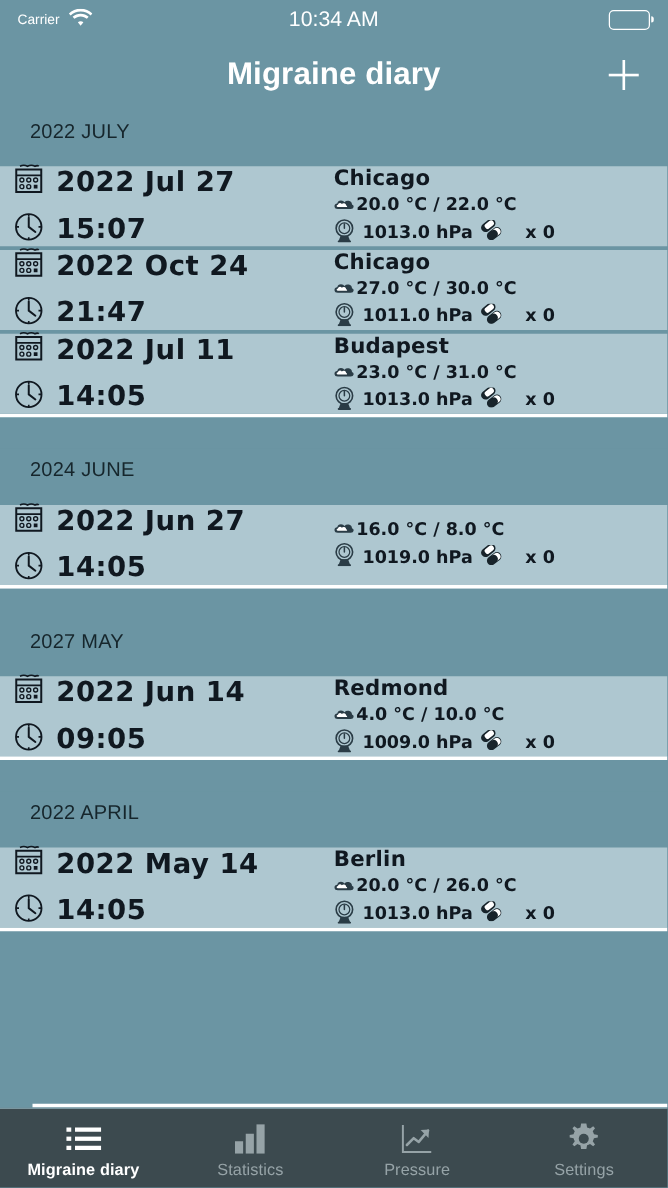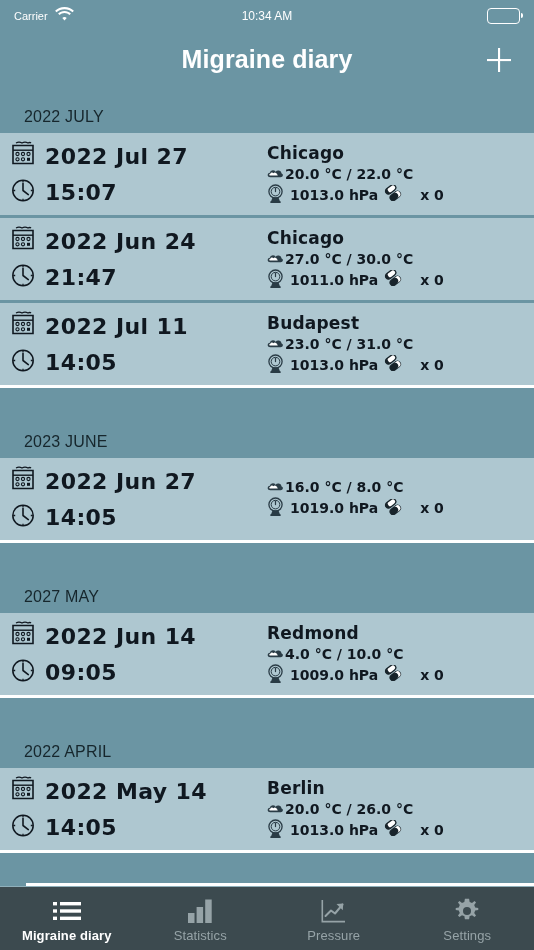--- a/index.html
+++ b/index.html
@@ -38,21 +38,21 @@
     display: flex;
     align-items: center;
     gap: 7px;
   }
   .sb-carrier { font-size: 11px; letter-spacing: 0px; }
   .wifi-icon { display: block; }
   .sb-center {
     position: absolute;
     left: 0; right: 0;
     text-align: center;
-    font-size: 12px;
+    font-size: 17px;
     font-weight: 500;
     pointer-events: none;
   }
   .sb-right {
     margin-left: auto;
     display: flex;
     align-items: center;
   }
   .battery {
     width: 33px;
@@ -113,35 +113,35 @@
   .list {
     flex: 1 1 auto;
     overflow: hidden;
     position: relative;
     background: #6b95a3;
   }
   .section-header {
     height: 45px;
     display: flex;
     align-items: flex-end;
-    padding: 0 0 7px 24px;
+    padding: 0 0 18px 24px;
     background: #6b95a3;
     box-sizing: border-box;
   }
   .section-title {
     font-size: 16px;
     color: #16262c;
     letter-spacing: 0.2px;
   }
   .section-gap {
     height: 25px;
     background: #6b95a3;
   }
   .row {
-    height: 82px;
+    height: 64px;
     background: #aec7d0;
     display: flex;
     align-items: center;
     padding: 0 0 0 10px;
     box-sizing: border-box;
     position: relative;
   }
   .row + .row { margin-top: 3px; }
   .row-sep-bottom { height: 3px; background: #ffffff; }
 
@@ -341,21 +341,21 @@
                   <path d="M3 4.5 h20 v18 h-20 z" fill="none" stroke="#101820" stroke-width="1.6"></path>
                   <path d="M3 9.2 h20" stroke="#101820" stroke-width="1.4"></path>
                   <path d="M6 2 q3 -1.6 6 0 q3 -1.6 6 0 q2 -1 3 0" stroke="#101820" stroke-width="1.3" fill="none"></path>
                   <circle cx="7.5" cy="13" r="1.6" fill="none" stroke="#101820" stroke-width="1.1"></circle>
                   <circle cx="13" cy="13" r="1.6" fill="none" stroke="#101820" stroke-width="1.1"></circle>
                   <circle cx="18.5" cy="13" r="1.6" fill="none" stroke="#101820" stroke-width="1.1"></circle>
                   <circle cx="7.5" cy="18.3" r="1.6" fill="none" stroke="#101820" stroke-width="1.1"></circle>
                   <circle cx="13" cy="18.3" r="1.6" fill="none" stroke="#101820" stroke-width="1.1"></circle>
                   <rect x="17" y="16.8" width="3" height="3" fill="#101820"></rect>
                 </svg></span>
-              <span class="row-datetext">2022 Jun 24</span>
+              <span class="row-datetext">2022 Oct 24</span>
             </div>
             <div class="row-line">
               <span class="icon-clock"><svg width="26" height="26" viewBox="0 0 26 26">
                   <circle cx="13" cy="13.5" r="10.2" fill="none" stroke="#101820" stroke-width="1.5"></circle>
                   <path d="M13 6.2 L13 13.5 L18.3 17.6" stroke="#101820" stroke-width="1.6" fill="none" stroke-linecap="round" stroke-linejoin="round"></path>
                   <path d="M13 3.3 L13 5.3 M22.8 13.5 L20.8 13.5 M13 23.7 L13 21.7 M3.2 13.5 L5.2 13.5" stroke="#101820" stroke-width="1.3"></path>
                 </svg></span>
               <span class="row-datetext">21:47</span>
             </div>
           </div>
@@ -444,21 +444,21 @@
                     <path d="M11.3 8.2 a2.9 2.9 0 0 1 0 5.8 L14.1 14 a2.9 2.9 0 0 0 0 -5.8 z" fill="#ffffff"></path>
                   </g>
                 </svg></span>
               <span class="pills">x 0</span>
             </div>
           </div>
         </div>
         <div class="row-sep-bottom"></div>
         <div class="section-gap"></div>
         <div class="section-header">
-          <span class="section-title">2023 JUNE</span>
+          <span class="section-title">2024 JUNE</span>
         </div>
         <div class="row">
           <div class="row-left">
             <div class="row-line">
               <span class="icon-cal"><svg width="26" height="26" viewBox="0 0 26 26">
                   <path d="M3 4.5 h20 v18 h-20 z" fill="none" stroke="#101820" stroke-width="1.6"></path>
                   <path d="M3 9.2 h20" stroke="#101820" stroke-width="1.4"></path>
                   <path d="M6 2 q3 -1.6 6 0 q3 -1.6 6 0 q2 -1 3 0" stroke="#101820" stroke-width="1.3" fill="none"></path>
                   <circle cx="7.5" cy="13" r="1.6" fill="none" stroke="#101820" stroke-width="1.1"></circle>
                   <circle cx="13" cy="13" r="1.6" fill="none" stroke="#101820" stroke-width="1.1"></circle>

